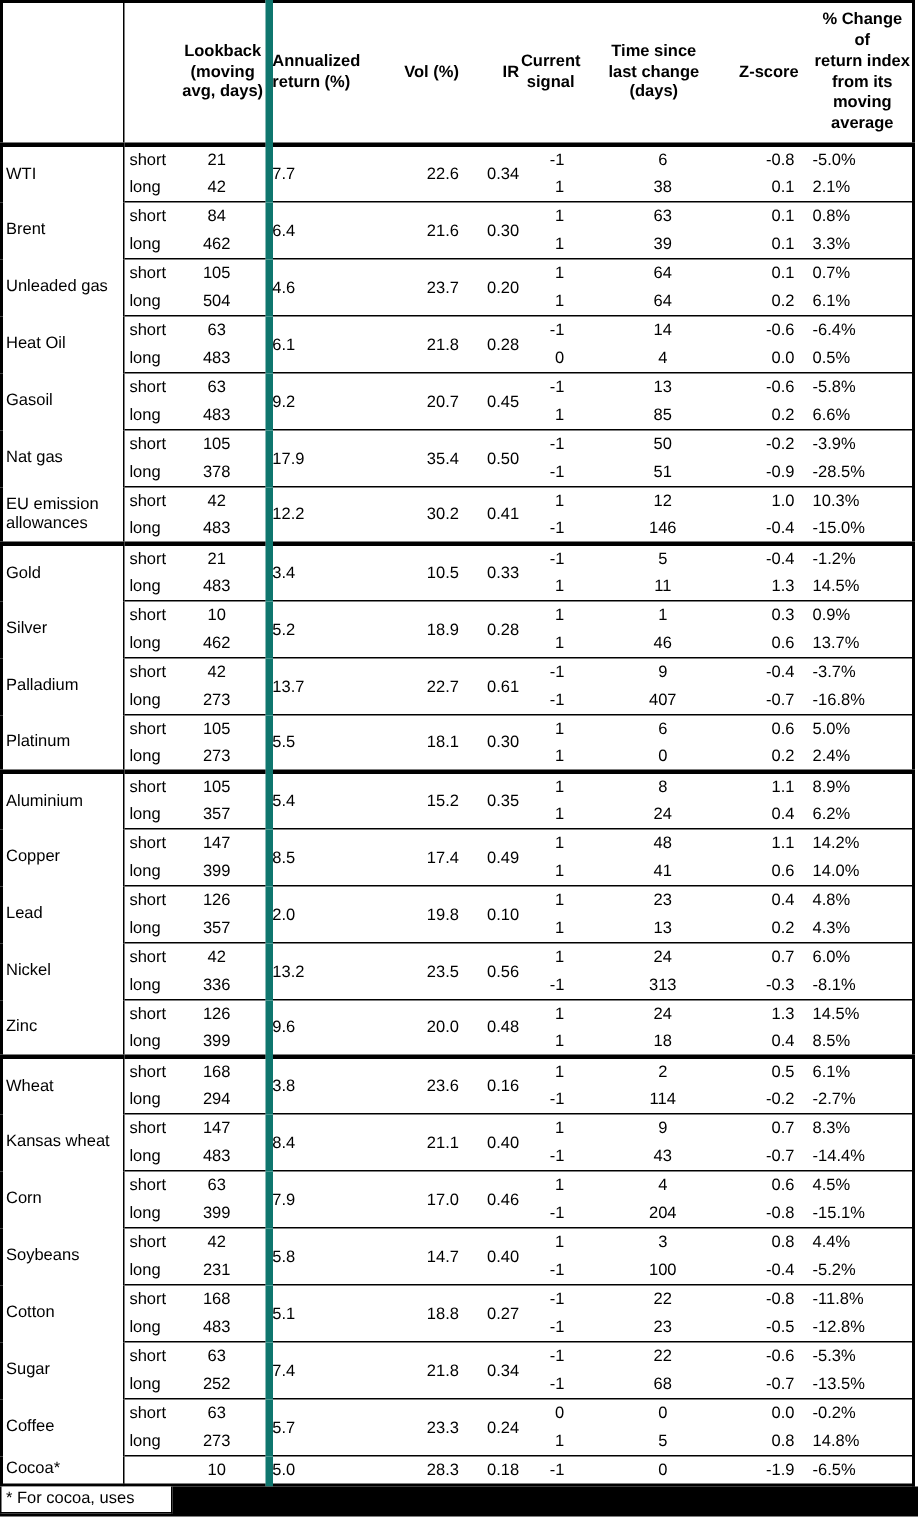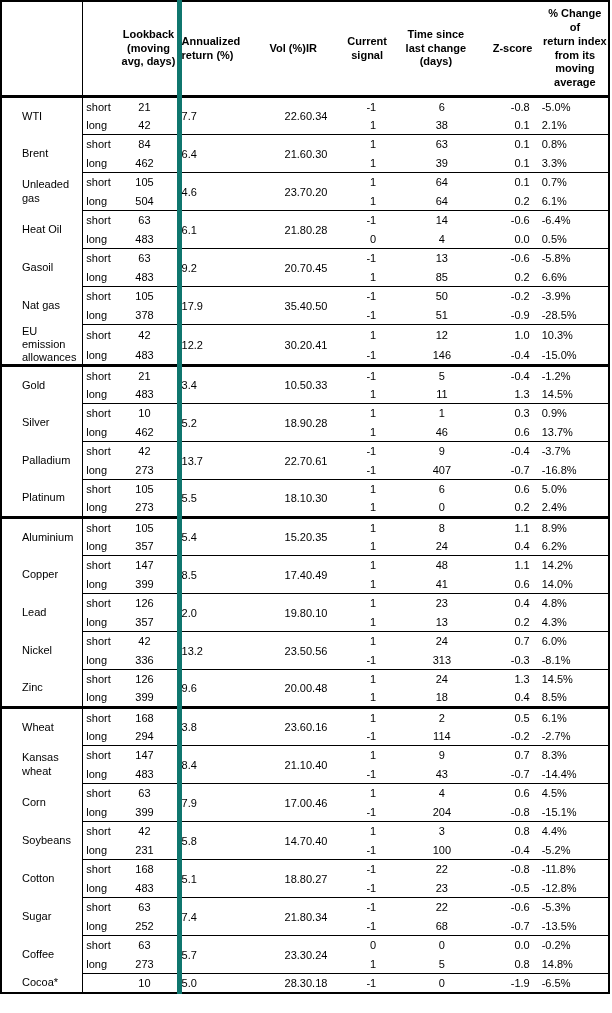--- a/index.html
+++ b/index.html
@@ -33,26 +33,26 @@
     padding: 0;
     border-bottom: 3px solid #000;
   }
   tbody tr { height: 19px; }
   tbody td {
     font-size: 11px;
     vertical-align: middle;
     padding: 0;
   }
   
-  .col-commodity { width: 80px; text-align: left; padding-left: 20px; line-height: 1.2; border-right: 1px solid #000; }
+  .col-commodity { width: 80px; text-align: left; padding-left: 2px; line-height: 1.2; border-right: 1px solid #000; }
   .col-sub       { width: 37px; text-align: left; padding-left: 3px; }
   .col-lookback  { width: 56px; text-align: center; padding-right: 8px; border-right: 5px solid #0f766e; }
   .col-ann       { width: 68px; text-align: left; }
   .col-vol       { width: 56px; text-align: right; }
-  .col-ir        { width: 40px; text-align: left; }
+  .col-ir        { width: 40px; text-align: right; }
   .col-signal    { width: 42px; text-align: right; padding-right: 12px; }
   .col-time      { width: 95px; text-align: center; padding-left: 12px; }
   .col-z         { width: 58px; text-align: right; padding-right: 12px; }
   .col-pct       { width: 66px; padding-right: 4px; }
   thead th.col-commodity, thead th.col-sub, thead th.col-lookback,
   thead th.col-signal, thead th.col-time, thead th.col-z, thead th.col-pct {
     text-align: center; padding: 0;
   }
   
   tr.group-start td { border-top: 1px solid #000; }
@@ -578,13 +578,16 @@
           <td class="col-ann">5.0</td>
           <td class="col-vol">28.3</td>
           <td class="col-ir">0.18</td>
           <td class="col-signal">-1</td>
           <td class="col-time">0</td>
           <td class="col-z">-1.9</td>
           <td class="col-pct">-6.5%</td>
         </tr>
       </tbody>
   </table>
+  <div class="footer-bar">
+    <div class="footnote-box">* For cocoa, uses</div>
+  </div>
 </div>
 
 </body></html>

